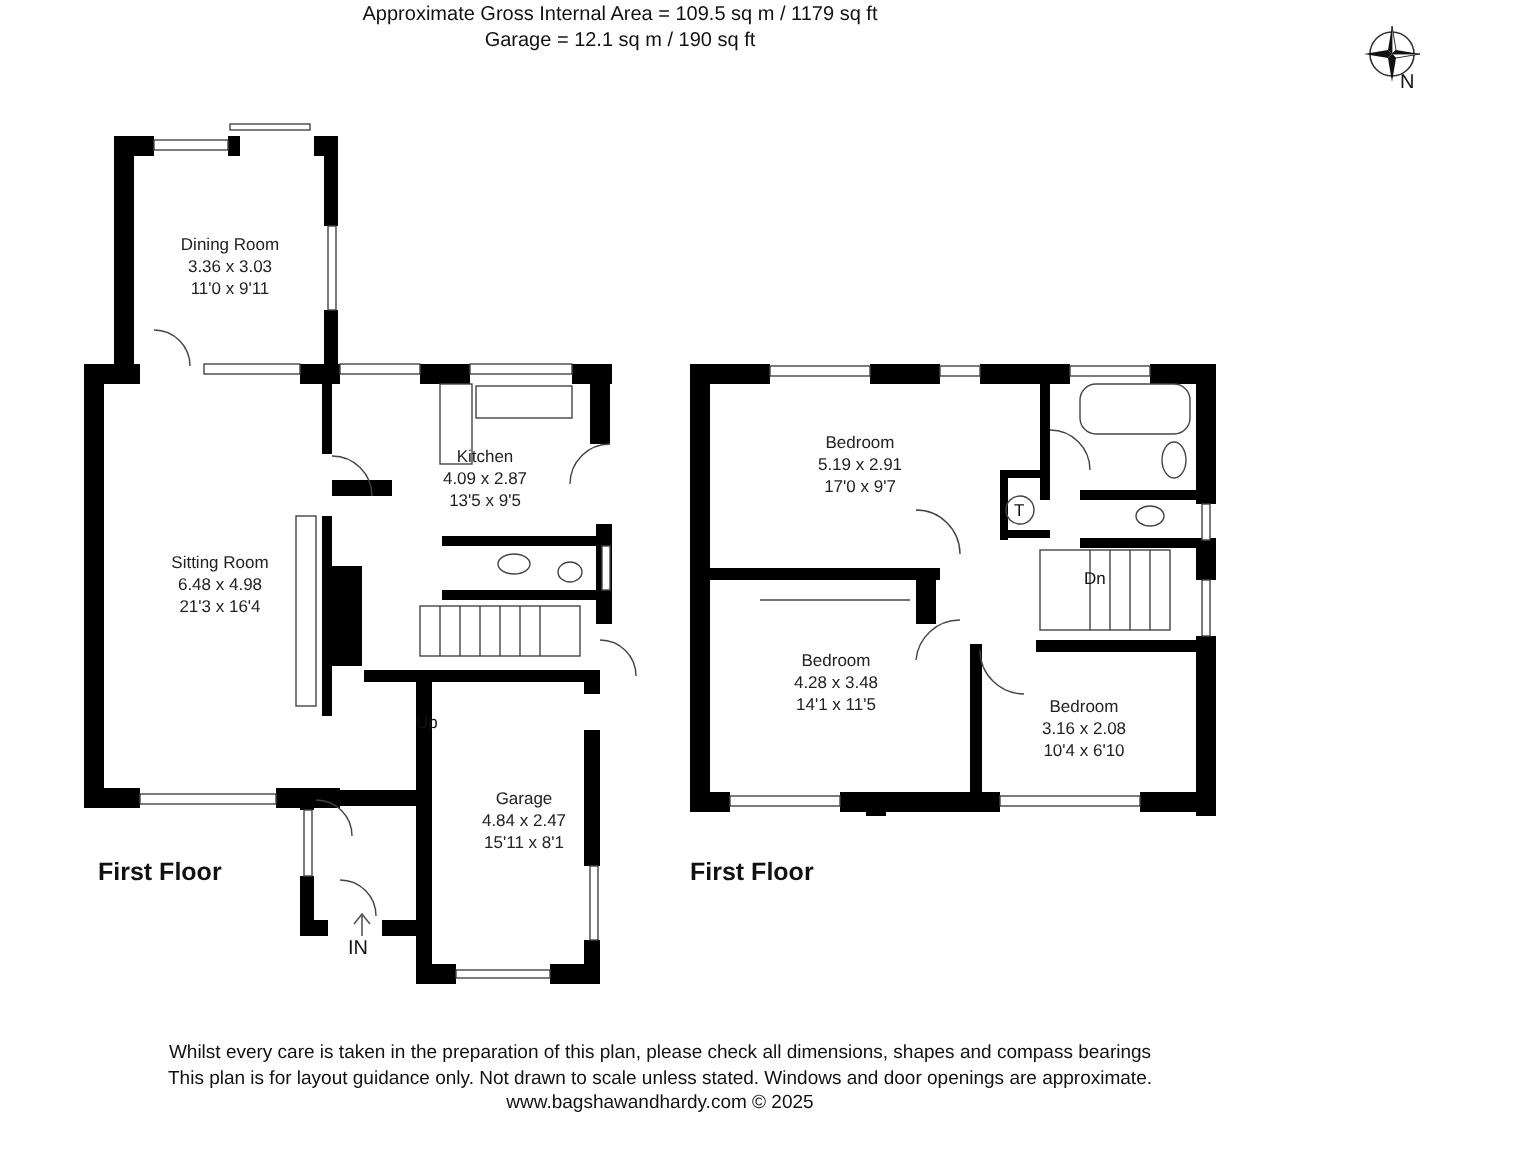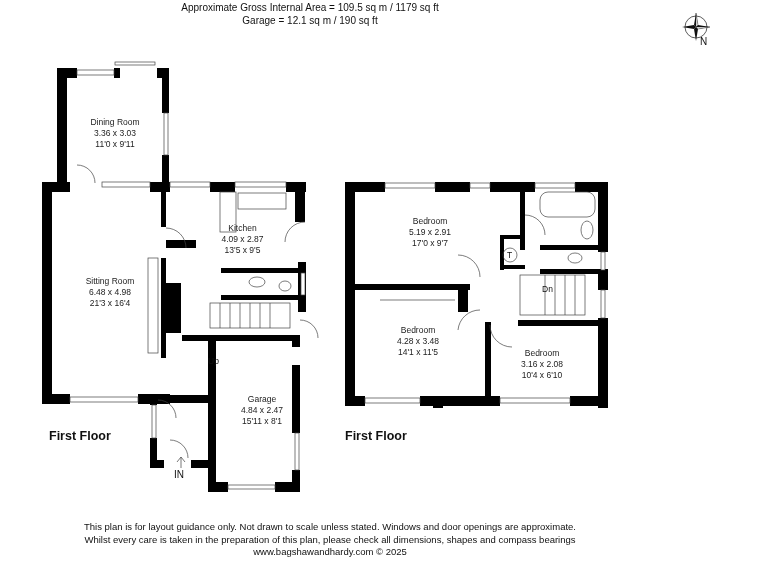--- a/index.html
+++ b/index.html
@@ -208,16 +208,16 @@
   <div>3.16 x 2.08</div>
   <div>10'4 x 6'10</div>
 </div>
 <div class="small-label" style="left:542px; top:284px;">Dn</div>
 <div class="small-label" style="left:507px; top:250px;">T</div>
 
 <div class="floor-title" style="left:49px; top:429px;">First Floor</div>
 <div class="floor-title" style="left:345px; top:429px;">First Floor</div>
 
 <div class="footer">
+  <div>Whilst every care is taken in the preparation of this plan, please check all dimensions, shapes and compass bearings</div>
   <div>This plan is for layout guidance only. Not drawn to scale unless stated. Windows and door openings are approximate.</div>
-  <div>Whilst every care is taken in the preparation of this plan, please check all dimensions, shapes and compass bearings</div>
   <div>www.bagshawandhardy.com © 2025</div>
 </div>
 
 </body></html>

